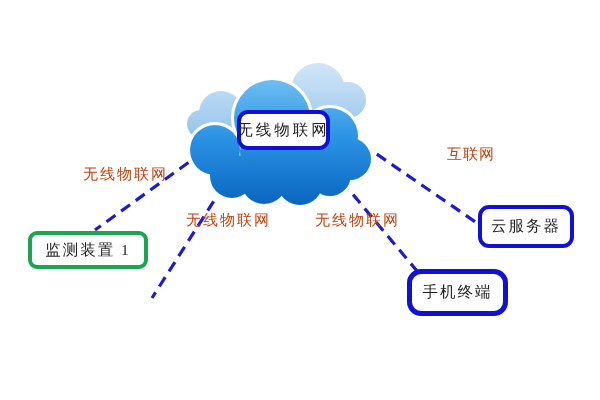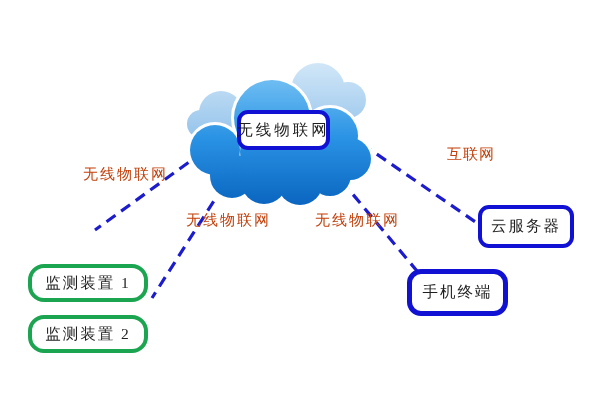--- a/index.html
+++ b/index.html
@@ -23,21 +23,21 @@
     background: #ffffff;
     display: flex;
     align-items: center;
     justify-content: center;
     font-size: 15.5px;
     letter-spacing: 2px;
     white-space: nowrap;
     box-sizing: border-box;
   }
   .blue-box  { border: 4px solid var(--blue-box-border, #1111d4); border-radius: 11px; }
-  .green-box { border: 4px solid var(--green-box-border, #1ca551); border-radius: 16px; margin-top: 33px; }
+  .green-box { border: 4px solid var(--green-box-border, #1ca551); border-radius: 9px; }
 
   .box-cloud-server { left: 237px; top: 110px; width: 93px;  height: 40px; letter-spacing: 3px; }
   .box-monitor-1    { left: 28px;  top: 231px; width: 120px; height: 38px; }
   .box-monitor-2    { left: 28px;  top: 282px; width: 120px; height: 38px; }
   .box-pc           { left: 478px; top: 205px; width: 96px;  height: 43px; }
   .box-phone        { left: 407px; top: 269px; width: 101px; height: 47px; border-width: 5px; border-radius: 14px; align-items: center; }
 
   .edge-label {
     position: absolute;
     font-size: 15px;
@@ -117,23 +117,20 @@
   </svg>
 
   <div class="node-box blue-box box-cloud-server">
     <span>无线物联网</span>
   </div>
 
   <div class="node-box green-box box-monitor-1">
     <span>监测装置 1</span>
   </div>
 
-  <div class="node-box green-box box-monitor-2">
-    <span>监测装置 2</span>
-  </div>
 
   <div class="node-box blue-box box-pc">
     <span>云服务器</span>
   </div>
 
   <div class="node-box blue-box box-phone">
     <span>手机终端</span>
   </div>
 
   <div class="edge-label label-left">无线物联网</div>

